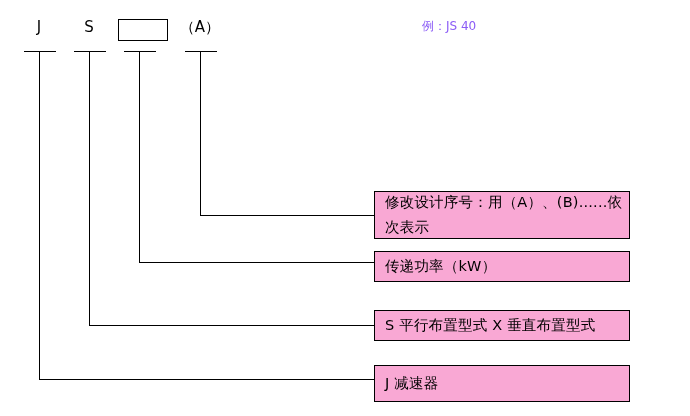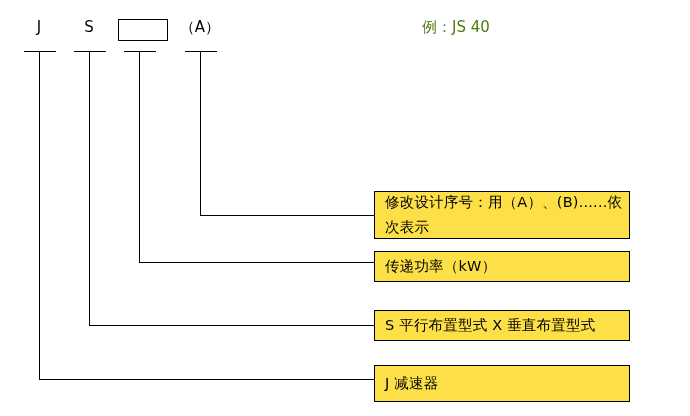--- a/index.html
+++ b/index.html
@@ -28,22 +28,22 @@
   .code-box-empty {
     position: absolute;
     border: 1.6px solid #000000;
     background: #ffffff;
     box-sizing: border-box;
   }
 
   
   .example {
     position: absolute;
-    font-size: 15px;
-    color: #4d7c0f;
+    font-size: 12px;
+    color: #8b5cf6;
     white-space: nowrap;
     line-height: 1;
   }
 
   
   .tick-h {
     position: absolute;
     height: 0;
     border-top: 1.5px solid #000000;
   }
@@ -55,21 +55,21 @@
   .lead-h {
     position: absolute;
     height: 0;
     border-top: 1.5px solid #000000;
   }
 
   
   .callout {
     position: absolute;
     border: 1.5px solid #000000;
-    background: #fde047;
+    background: #f9a8d4;
     box-sizing: border-box;
     display: flex;
     align-items: center;
     padding-left: 10px;
     padding-right: 6px;
   }
   .callout-text {
     font-size: 14.5px;
     color: #000000;
     line-height: 25px;

